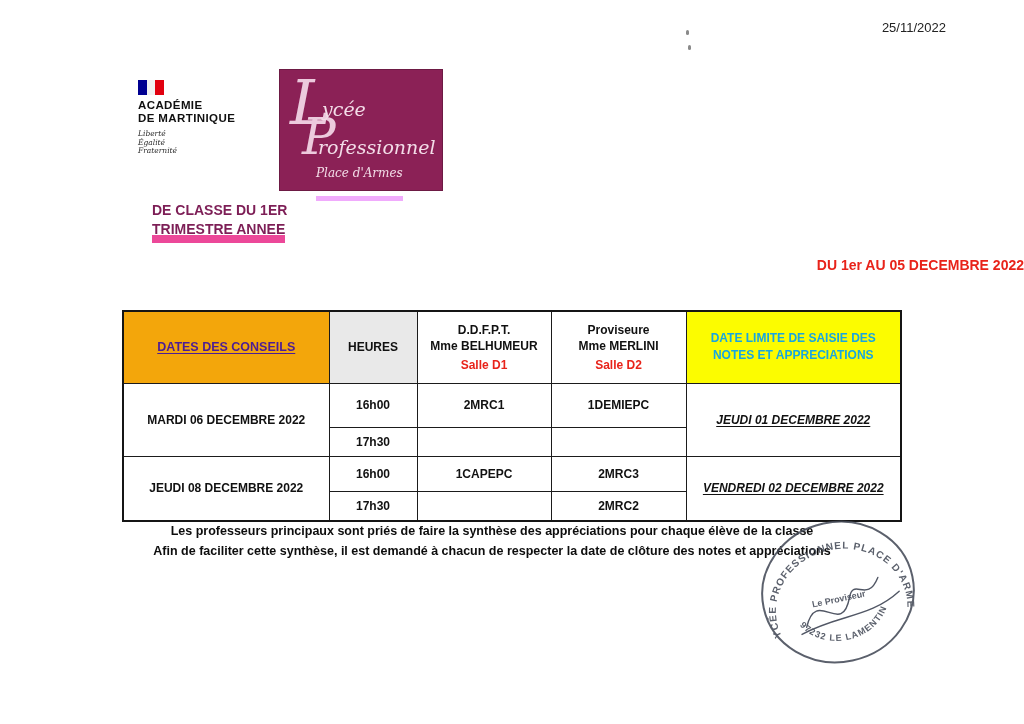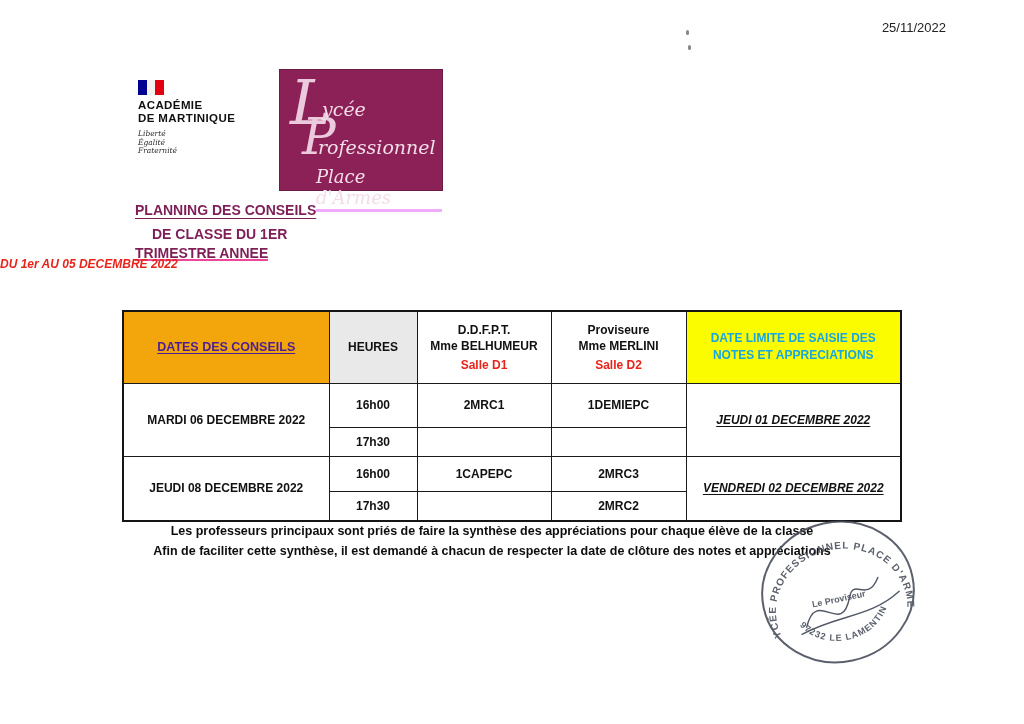--- a/index.html
+++ b/index.html
@@ -27,30 +27,30 @@
   .academie .motto { margin-top:5px; font-family:"DejaVu Serif", serif; font-style:italic; font-size:7.5px; line-height:8.5px; color:#2c2c2c; }
 
   
   .logo-box { left:280px; top:70px; width:162px; height:120px; background:#8b2156; box-shadow:0 0 0 1px #6d1a44; }
   .logo-box .mono { position:absolute; font-family:"DejaVu Serif", serif; font-style:italic; color:#eccadd; }
   .mono-l { left:10px; top:-4px; font-size:62px; }
   .mono-p { left:22px; top:38px; font-size:50px; }
   .logo-line { position:absolute; font-family:"DejaVu Serif", serif; font-style:italic; color:#f3dde8; }
   .logo-line1 { left:42px; top:28px; font-size:19px; }
   .logo-line2 { left:38px; top:66px; font-size:19px; }
-  .logo-line3 { left:36px; top:96px; font-size:18px; border-bottom:3px solid #f0abfc; padding-bottom:1px; }
+  .logo-line3 { left:36px; top:96px; font-size:12px; border-bottom:5px solid #f0abfc; padding-bottom:16px; }
 
   
   .doc-title { left:135px; top:198px; color:#7d1e56; font-weight:bold; font-size:14px; line-height:24px; }
   .doc-title .l1 { text-decoration:underline; text-underline-offset:3px; }
   .doc-title .l2 { margin-left:17px; }
-  .doc-title .l3 { height:13px; overflow:hidden; width:fit-content; border-bottom:2px solid #ec4899; line-height:15px; }
-
-  
-  .subtitle { left:0; right:0; top:257px; text-align:left; color:#e8231a; font-weight:bold; font-size:12px;font-style:italic; }
+  .doc-title .l3 { margin-left:17px; height:13px; overflow:hidden; width:fit-content; border-bottom:8px solid #ec4899; line-height:15px; }
+
+  
+  .subtitle { left:0; right:0; top:257px; text-align:right; color:#e8231a; font-weight:bold; font-size:14px; }
 
   
   .tbl-wrap { left:122px; top:310px; }
   table.planning { border-collapse:collapse; table-layout:fixed; width:778px; border:2px solid #151515; }
   table.planning th, table.planning td {
     border:1.6px solid #1b1b1b; text-align:center; vertical-align:middle;
     font-weight:bold; font-size:12px; padding:2px 4px; overflow:hidden;
   }
   .h-dates { background:#f3a60b; }
   .h-dates .lbl { color:#4c1d95; text-decoration:underline; text-underline-offset:2px; font-size:12.5px; }
@@ -100,21 +100,20 @@
 
   <div class="abs logo-box">
     <span class="mono mono-l">L</span>
     <span class="mono mono-p">P</span>
     <span class="logo-line logo-line1">ycée</span>
     <span class="logo-line logo-line2">rofessionnel</span>
     <span class="logo-line logo-line3">Place d'Armes</span>
   </div>
 
   <div class="abs doc-title">
-    <div class="l1">PLANNING DES CONSEILS</div>
     <div class="l2">DE CLASSE DU 1ER</div>
     <div class="l3">TRIMESTRE  ANNEE</div>
   </div>
 
   <div class="abs subtitle">DU 1er AU 05 DECEMBRE 2022</div>
 
   <div class="abs tbl-wrap">
     <table class="planning">
       <colgroup>
         <col style="width:206px">

